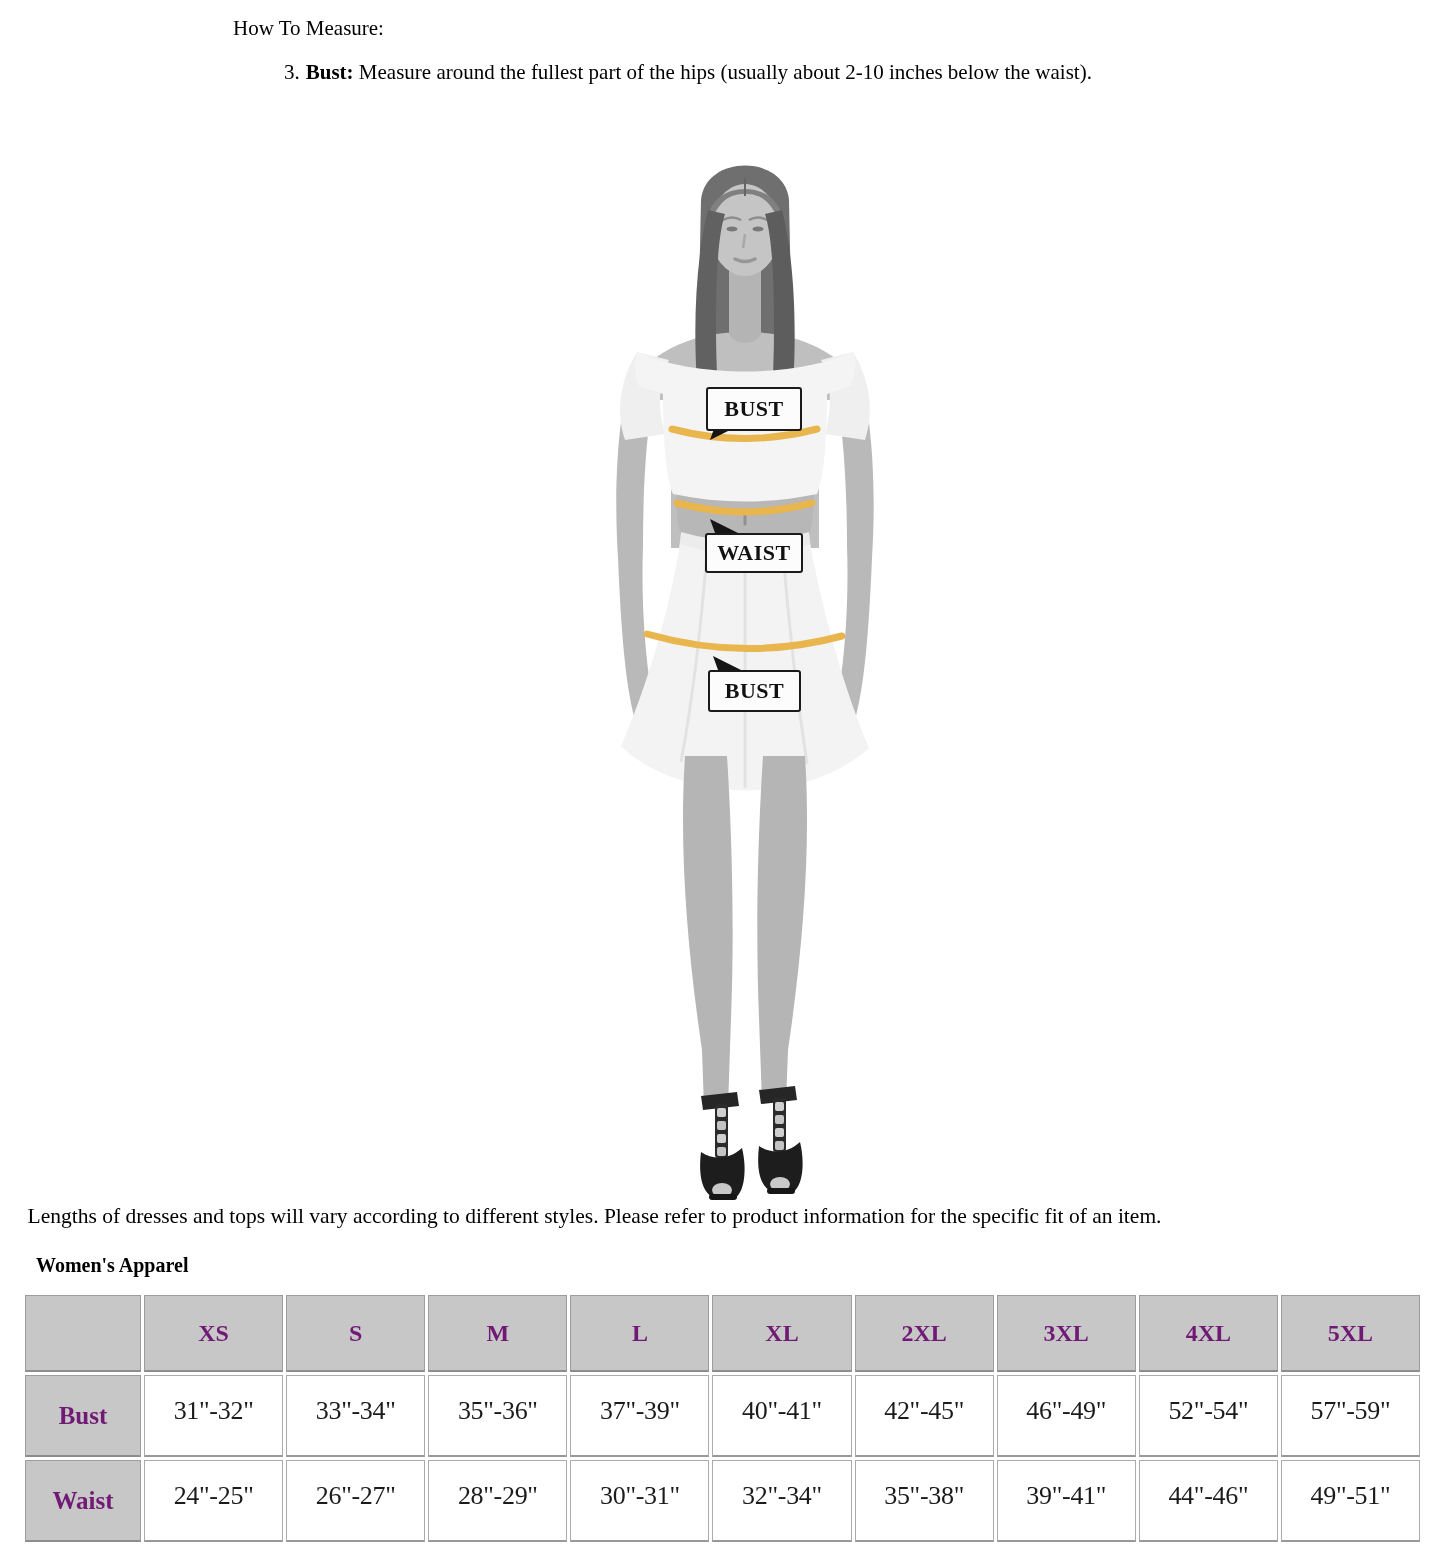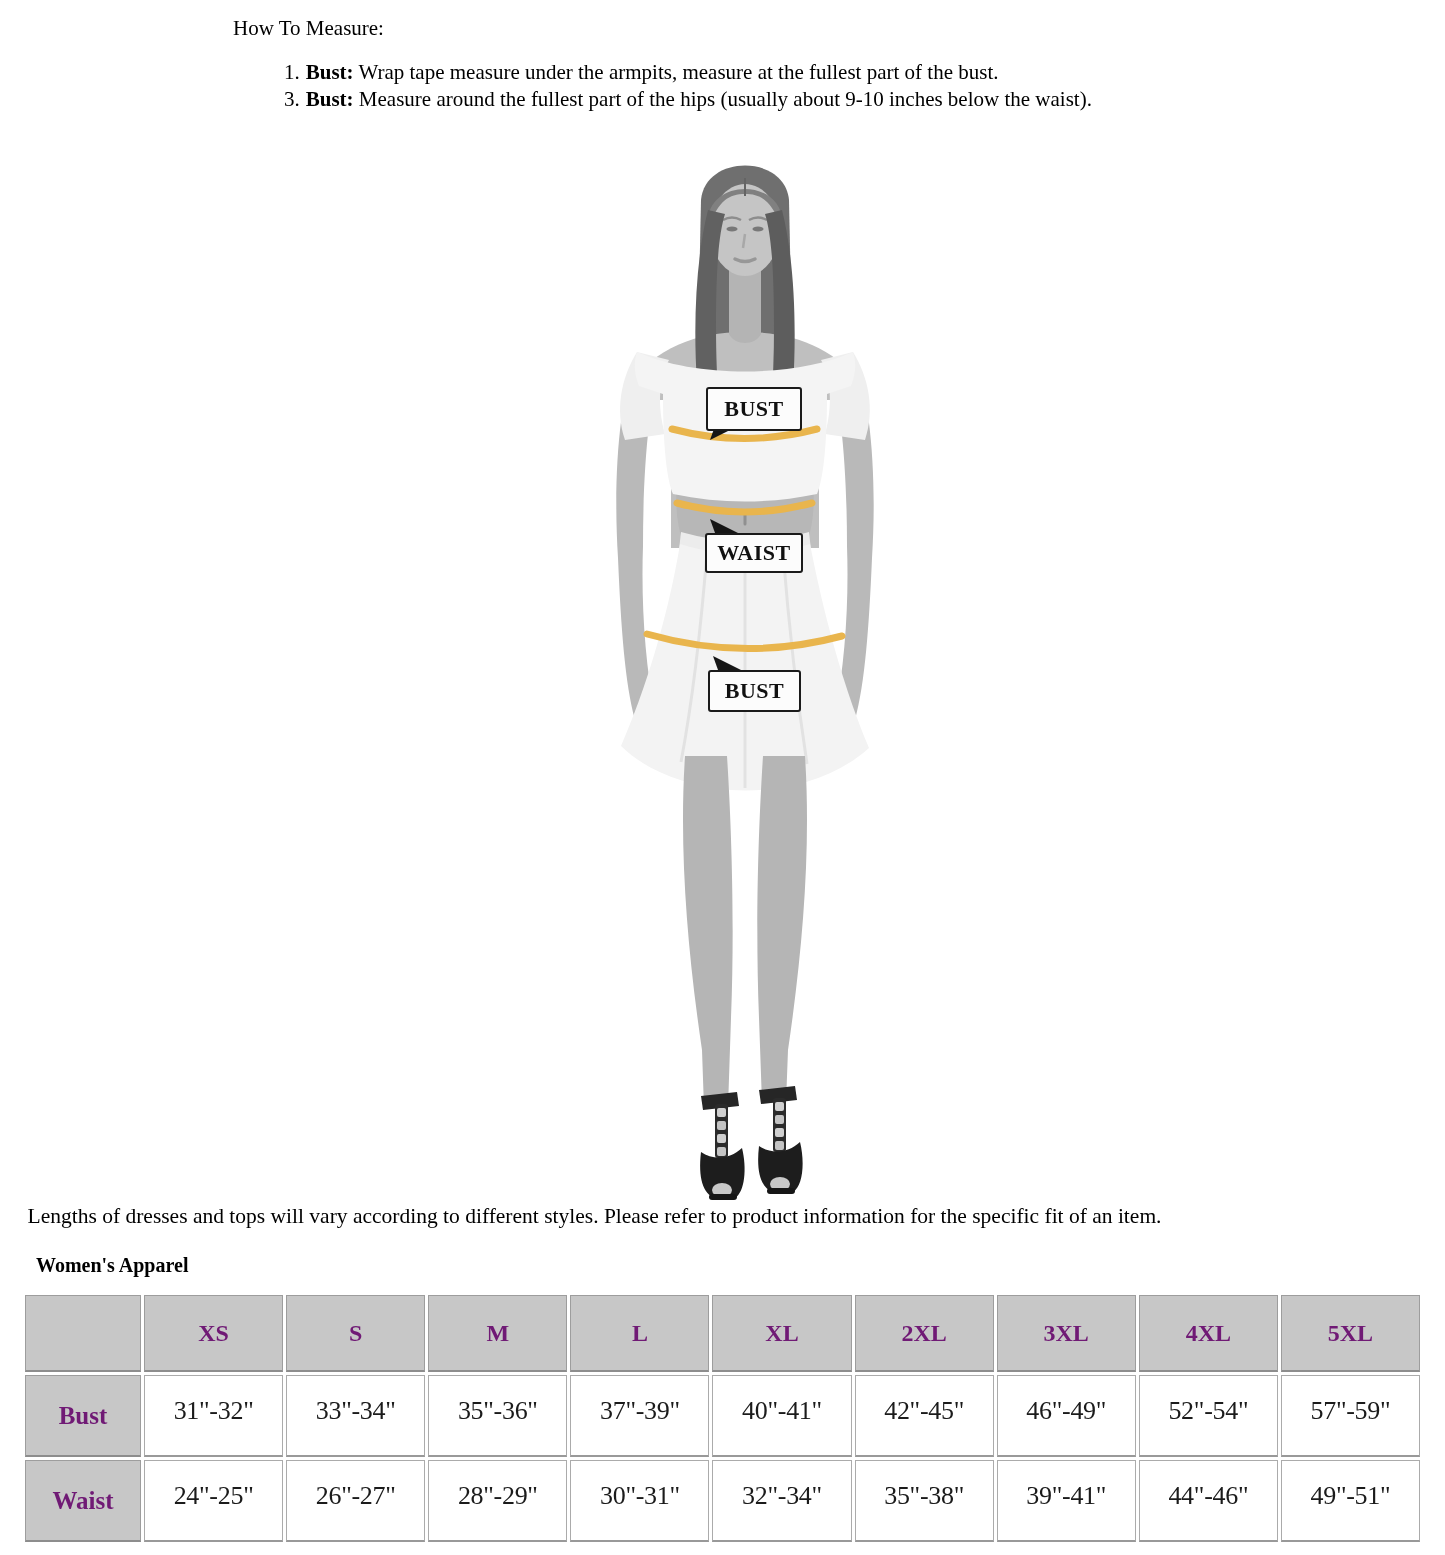--- a/index.html
+++ b/index.html
@@ -45,26 +45,22 @@
 </style>
 </head>
 <body>
 
 <div class="page">
 
   <div class="howto-heading">How To Measure:</div>
 
   <div class="steps">
     <div class="step">
-      <span class="num">1.</span><b>Bust:</b>
-      <span>Wrap tape measure under the armpits, measure at the fullest part of the bust.</span>
-    </div>
-    <div class="step">
       <span class="num">3.</span><b>Bust:</b>
-      <span>Measure around the fullest part of the hips (usually about 9-10 inches below the waist).</span>
+      <span>Measure around the fullest part of the hips (usually about 2-10 inches below the waist).</span>
     </div>
   </div>
 
   <div class="figure-wrap">
     <svg width="380" height="1060" viewBox="0 0 380 1060">
 
       <path fill="#6f6f6f" d="M146,52 C150,6 230,6 234,52 L238,240 C238,252 230,258 222,258 L158,258 C150,258 142,252 142,240 Z"></path>
 
       <path fill="#b9b9b9" d="M82,206 C64,250 58,330 63,410 C66,480 70,535 80,572 L100,566 C90,515 86,455 88,398 C88,320 94,252 106,218 Z"></path>
       <path fill="#b9b9b9" d="M298,206 C316,250 322,330 317,410 C314,480 310,535 300,572 L280,566 C290,515 294,455 292,398 C292,320 286,252 274,218 Z"></path>

